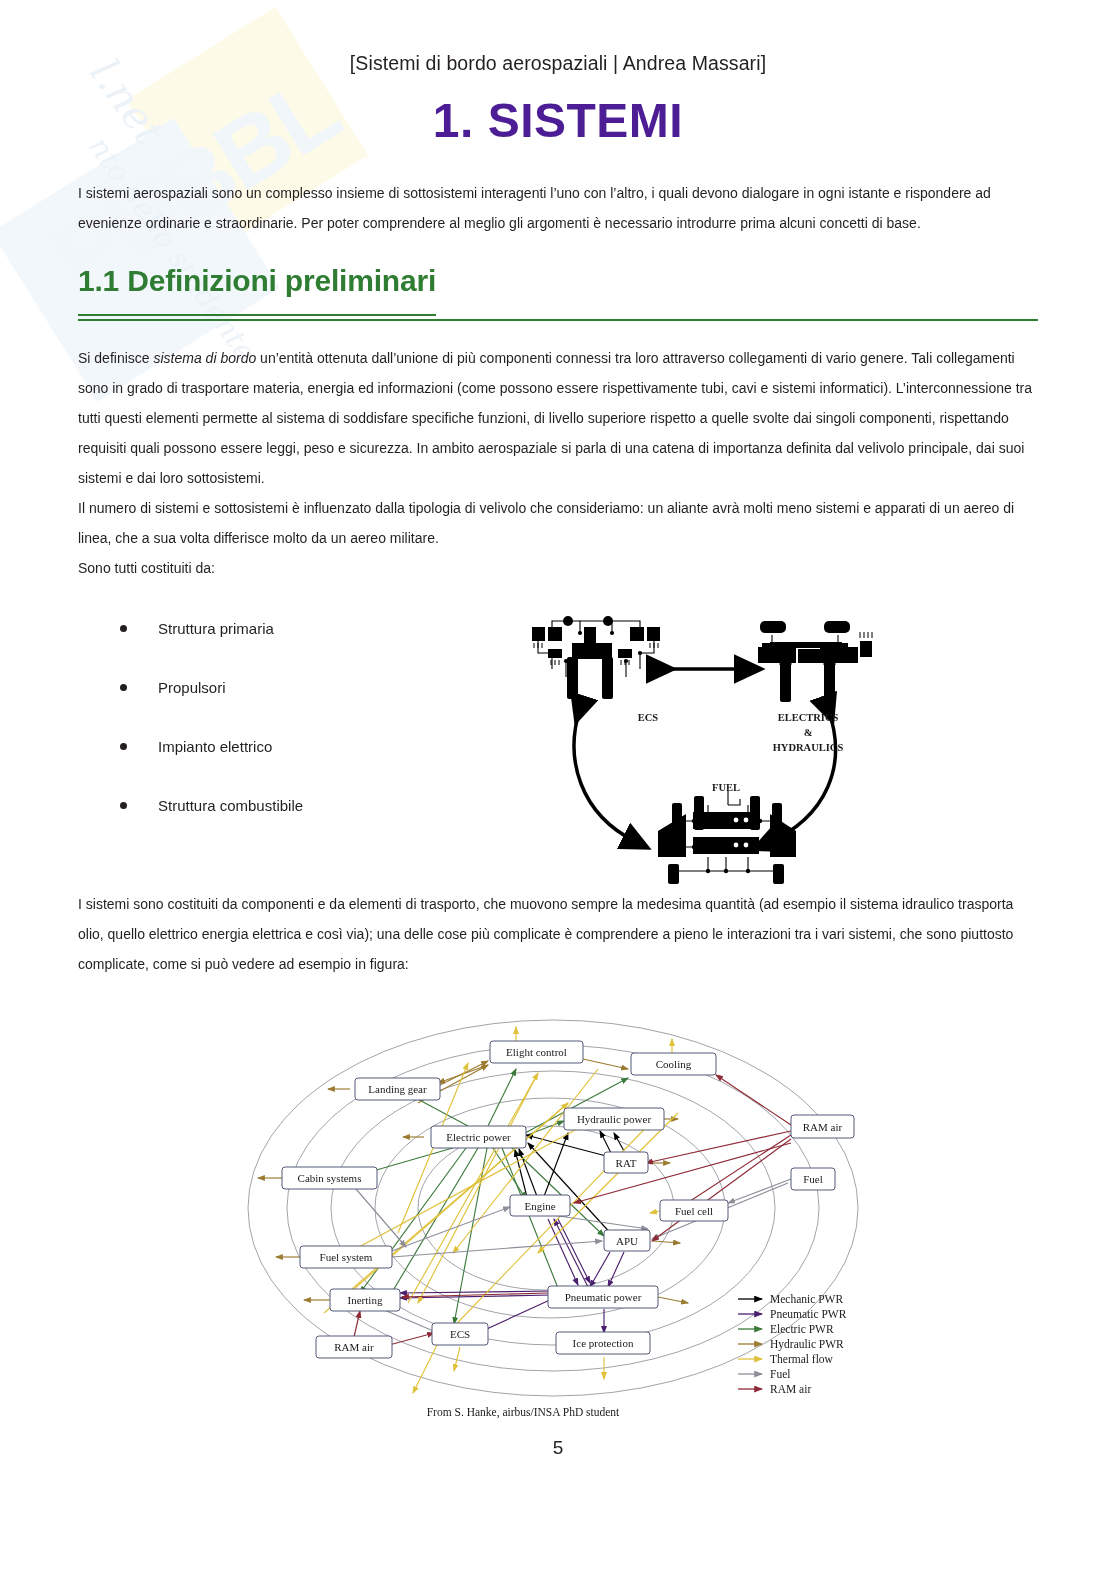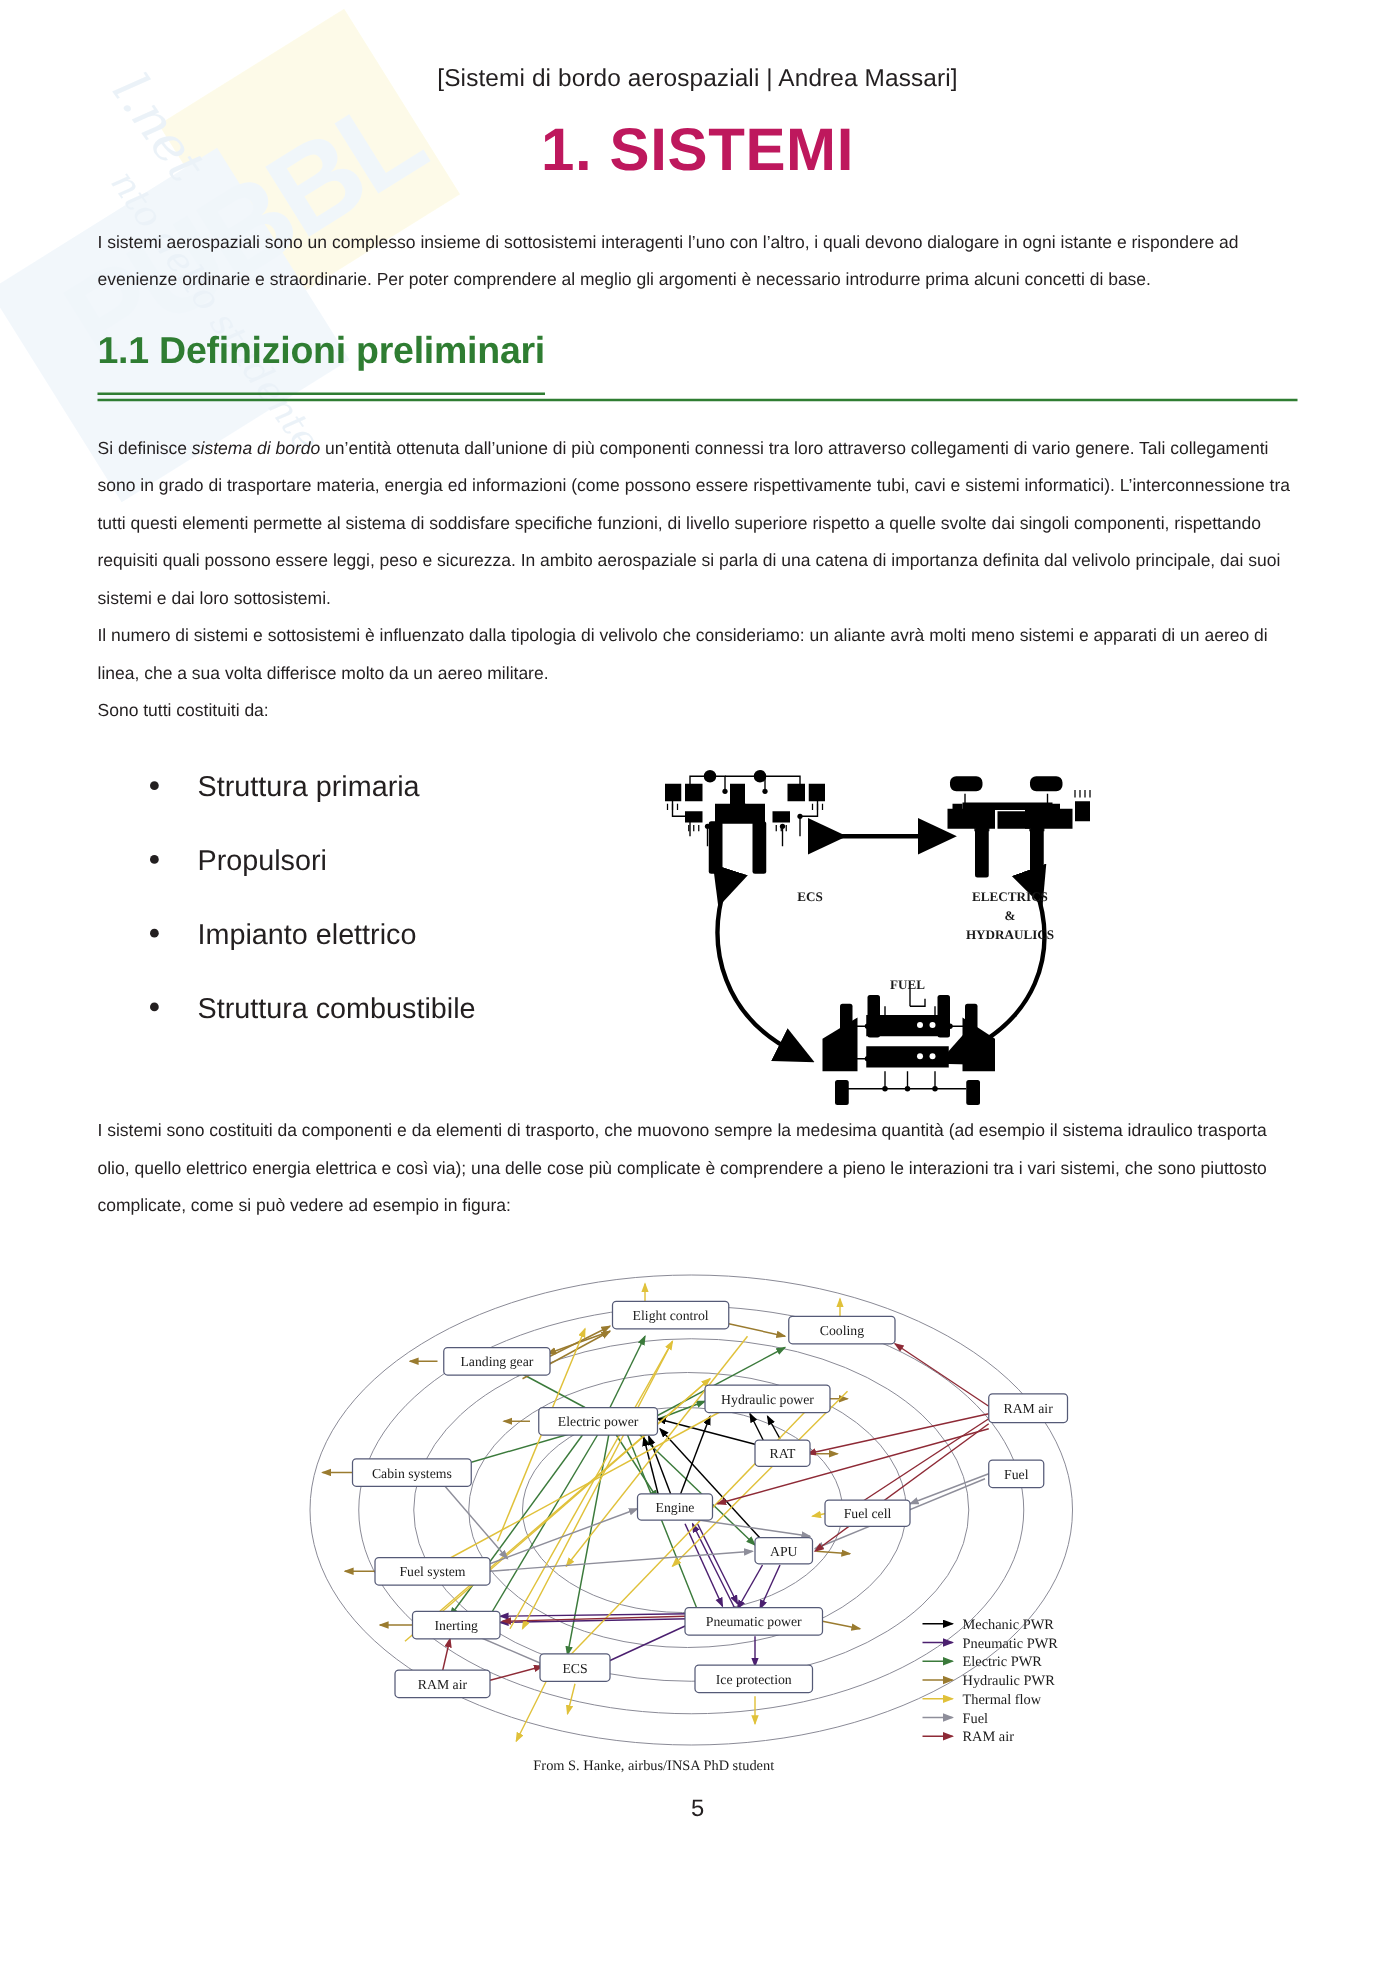--- a/index.html
+++ b/index.html
@@ -90,21 +90,21 @@
     font-size: 19.5px;
     padding-top: 52px;
     letter-spacing: .1px;
     color: #231f20;
   }
 
   h1.chapter-title {
     text-align: center;
     font-size: 48px;
     font-weight: bold;
-    color: #be185d;
+    color: #4c1d95;
     margin: 18px 0 30px 0;
     letter-spacing: .5px;
   }
 
   .body-wrap {
     padding: 0 78px 0 78px;
   }
 
   p.body-text {
     font-size: 14px;
@@ -139,21 +139,21 @@
     margin-top: 16px;
   }
   ul.feature-list {
     list-style: none;
     margin: 18px 0 0 0;
     padding: 0 0 0 42px;
     width: 380px;
     flex: none;
   }
   ul.feature-list li {
-    font-size: 23px;
+    font-size: 15px;
     line-height: 24px;
     margin-bottom: 35px;
     position: relative;
     padding-left: 38px;
     color: #231f20;
   }
   ul.feature-list li .bullet-dot {
     position: absolute;
     left: 0;
     top: 8px;

